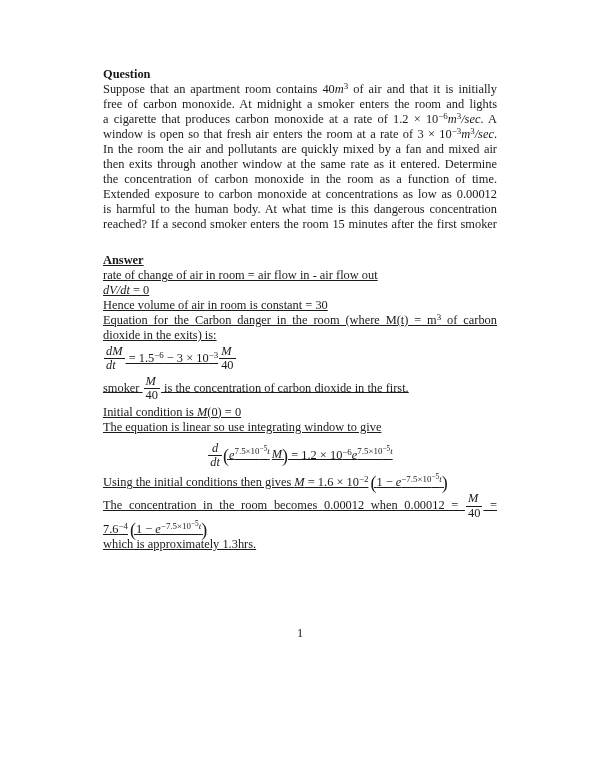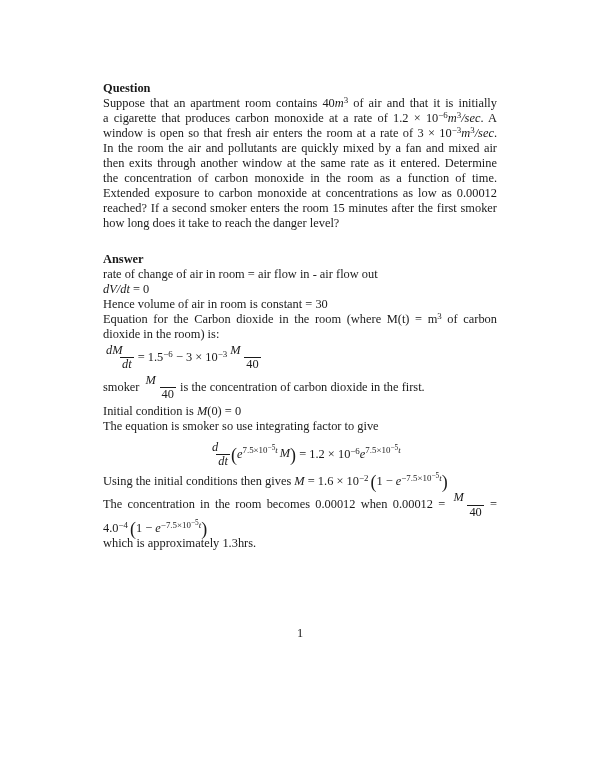--- a/index.html
+++ b/index.html
@@ -3,83 +3,84 @@
 <meta charset="utf-8">
 <style>
   html,body { margin:0; padding:0; background:#e9e9e9; }
   .page {
     position:relative; width:600px; height:776px; margin:0 auto;
     background:#ffffff; color:#1a1a1a;
     font-family:"Liberation Serif", serif;
     font-size:12.4px; line-height:15px;
     overflow:hidden;
   }
-  .content { position:absolute; left:103px; top:81px; width:394px; }
+  .content { position:absolute; left:103px; top:67px; width:394px; }
   .h { font-weight:bold; }
   .jline { text-align:justify; text-align-last:justify; }
   .lline { text-align:left; text-align-last:left; }
-  .answer-block { margin-top:21px; }
+  .answer-block { margin-top:21px;text-decoration:underline; }
   .it { font-style:italic; }
   .sup { font-size:0.72em; vertical-align:0.45em; line-height:0; }
   .ssup { font-size:0.82em; vertical-align:0.42em; line-height:0; }
   .frac { display:inline-block; vertical-align:-0.62em; text-align:right; line-height:1.08; margin:0 1px; }
   .frac .num, .frac .den { display:block; padding:0 2px; }
-  .frac .den { border-top:0.8px solid #1a1a1a;margin-left:16px; }
+  .frac .den { border-top:0.8px solid #1a1a1a; }
   .eqline { margin:2px 0; }
   .disp { text-align:center; text-align-last:center; margin:7px 0 6px 0; }
   .bp { font-size:1.45em; vertical-align:-0.16em; line-height:0; }
   .thinsp { margin-left:2px; }
   .footer { position:absolute; left:103px; top:626px; width:394px; text-align:center; text-align-last:center; }
 </style>
 </head>
 <body>
 
 <div class="page">
   <div class="content">
 
     <div class="h lline">Question</div>
 
     <div class="jline"><span>Suppose that an apartment room contains 40</span><span class="it">m</span><span class="sup">3</span><span> of air and that it is initially</span></div>
+    <div class="jline"><span>free of carbon monoxide. At midnight a smoker enters the room and lights</span></div>
     <div class="jline"><span>a cigarette that produces carbon monoxide at a rate of 1.2 × 10</span><span class="sup">−6</span><span class="it">m</span><span class="sup">3</span><span class="it">/sec</span><span>. A</span></div>
     <div class="jline"><span>window is open so that fresh air enters the room at a rate of 3 × 10</span><span class="sup">−3</span><span class="it">m</span><span class="sup">3</span><span class="it">/sec</span><span>.</span></div>
     <div class="jline"><span>In the room the air and pollutants are quickly mixed by a fan and mixed air</span></div>
     <div class="jline"><span>then exits through another window at the same rate as it entered. Determine</span></div>
     <div class="jline"><span>the concentration of carbon monoxide in the room as a function of time.</span></div>
     <div class="jline"><span>Extended exposure to carbon monoxide at concentrations as low as 0.00012</span></div>
+    <div class="jline"><span>is harmful to the human body. At what time is this dangerous concentration</span></div>
     <div class="jline"><span>reached? If a second smoker enters the room 15 minutes after the first smoker</span></div>
-    <div class="lline"><span>how long does it take to reach the danger level?</span></div>
 
     <div class="answer-block">
       <div class="h lline">Answer</div>
 
 
       <div class="lline"><span>rate of change of air in room = air flow in - air flow out</span></div>
 
       <div class="lline"><span class="it">dV/dt</span><span> = 0</span></div>
 
       <div class="lline"><span>Hence volume of air in room is constant = 30</span></div>
 
-      <div class="jline"><span>Equation for the Carbon dioxide in the room (where M(t) = m</span><span class="sup">3</span><span> of carbon</span></div>
-      <div class="lline"><span>dioxide in the room) is:</span></div>
+      <div class="jline"><span>Equation for the Carbon danger in the room (where M(t) = m</span><span class="sup">3</span><span> of carbon</span></div>
+      <div class="lline"><span>dioxide in the exits) is:</span></div>
 
 
       <div class="lline eqline"><span class="frac"><span class="num it">dM</span><span class="den it">dt</span></span><span> = 1.5</span><span class="sup">−6</span><span> − 3 × 10</span><span class="sup">−3</span><span class="frac"><span class="num it">M</span><span class="den">40</span></span></div>
 
       <div class="lline eqline"><span>smoker </span><span class="frac"><span class="num it">M</span><span class="den">40</span></span><span> is the concentration of carbon dioxide in the first.</span></div>
 
       <div class="lline"><span>Initial condition is </span><span class="it">M</span><span>(0) = 0</span></div>
 
-      <div class="lline"><span>The equation is smoker so use integrating factor to give</span></div>
+      <div class="lline"><span>The equation is linear so use integrating window to give</span></div>
 
       <div class="disp"><span class="frac"><span class="num it">d</span><span class="den it">dt</span></span><span class="bp">(</span><span class="it">e</span><span class="sup"><span>7.5×10</span><span class="ssup">−5</span><span class="it">t</span></span><span class="it thinsp">M</span><span class="bp">)</span><span> = 1.2 × 10</span><span class="sup">−6</span><span class="it">e</span><span class="sup"><span>7.5×10</span><span class="ssup">−5</span><span class="it">t</span></span></div>
 
       <div class="lline"><span>Using the initial conditions then gives </span><span class="it">M</span><span> = 1.6 × 10</span><span class="sup">−2</span><span class="bp thinsp">(</span><span>1 − </span><span class="it">e</span><span class="sup"><span>−7.5×10</span><span class="ssup">−5</span><span class="it">t</span></span><span class="bp">)</span></div>
 
       <div class="jline eqline"><span>The concentration in the room becomes 0.00012 when 0.00012 = </span><span class="frac"><span class="num it">M</span><span class="den">40</span></span><span> =</span></div>
 
-      <div class="lline"><span>4.0</span><span class="sup">−4</span><span class="bp thinsp">(</span><span>1 − </span><span class="it">e</span><span class="sup"><span>−7.5×10</span><span class="ssup">−5</span><span class="it">t</span></span><span class="bp">)</span></div>
+      <div class="lline"><span>7.6</span><span class="sup">−4</span><span class="bp thinsp">(</span><span>1 − </span><span class="it">e</span><span class="sup"><span>−7.5×10</span><span class="ssup">−5</span><span class="it">t</span></span><span class="bp">)</span></div>
 
       <div class="lline"><span>which is approximately 1.3hrs.</span></div>
     </div>
   </div>
 
   <div class="footer"><span>1</span></div>
 </div>
 
 </body></html>

